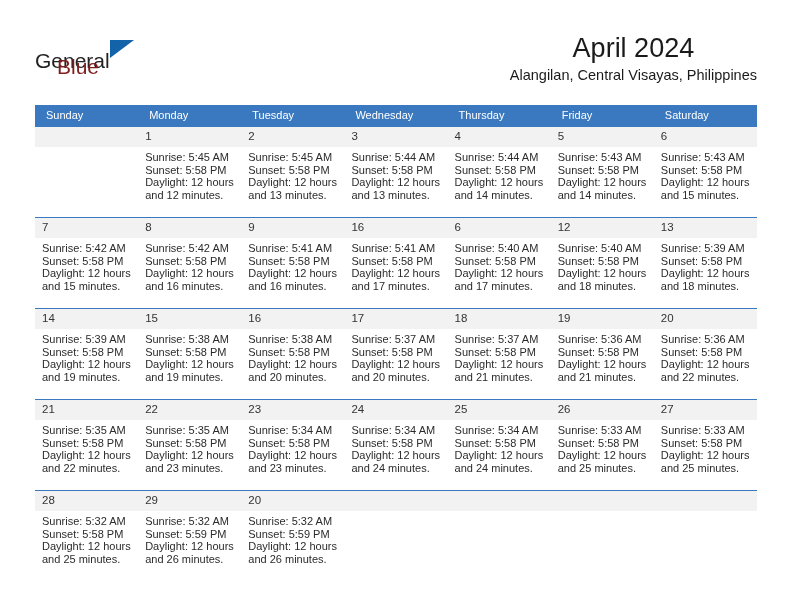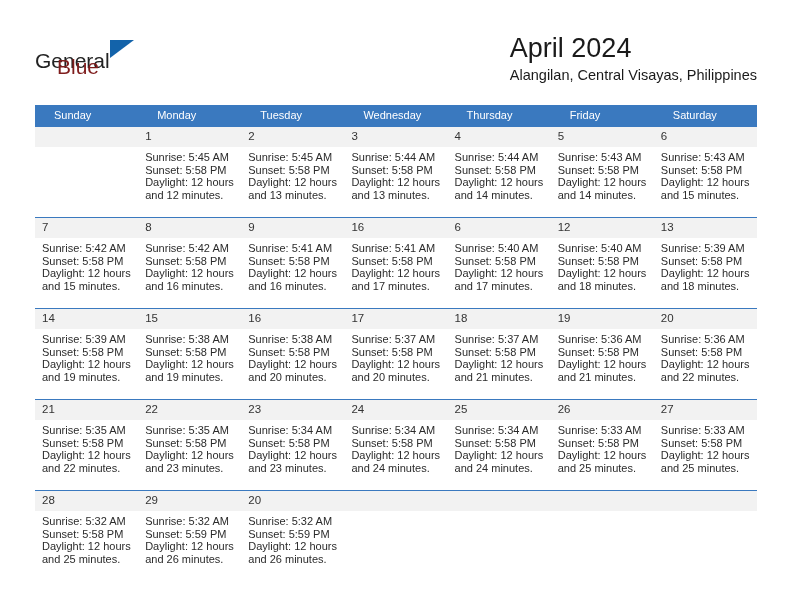--- a/index.html
+++ b/index.html
@@ -59,21 +59,21 @@
     top: 4px;
     width: 0;
     height: 0;
     border-left: 24px solid #1363AA;
     border-bottom: 18px solid transparent;
   }
   .title-block {
     position: absolute;
     right: 35px;
     top: 32px;
-    text-align: left;
+    text-align: center;
   }
   .cal-title {
     font-size: 27px;
     color: #1a1a1a;
     line-height: 32px;
     white-space: nowrap;
   }
   .cal-subtitle {
     font-size: 14.5px;
     color: #1a1a1a;
@@ -90,21 +90,21 @@
     width: 722px;
     border-collapse: collapse;
     table-layout: fixed;
   }
   .calendar th {
     background: #3A79BF;
     color: #ffffff;
     font-size: 11px;
     font-weight: normal;
     text-align: left;
-    padding: 4px 0 5px 19px;
+    padding: 4px 0 5px 11px;
     height: 10px;
     border: none;
   }
   .calendar td {
     vertical-align: top;
     padding: 0;
     border: none;
     border-top: 1px solid #3A79BF;
     width: 103.14px;
   }

